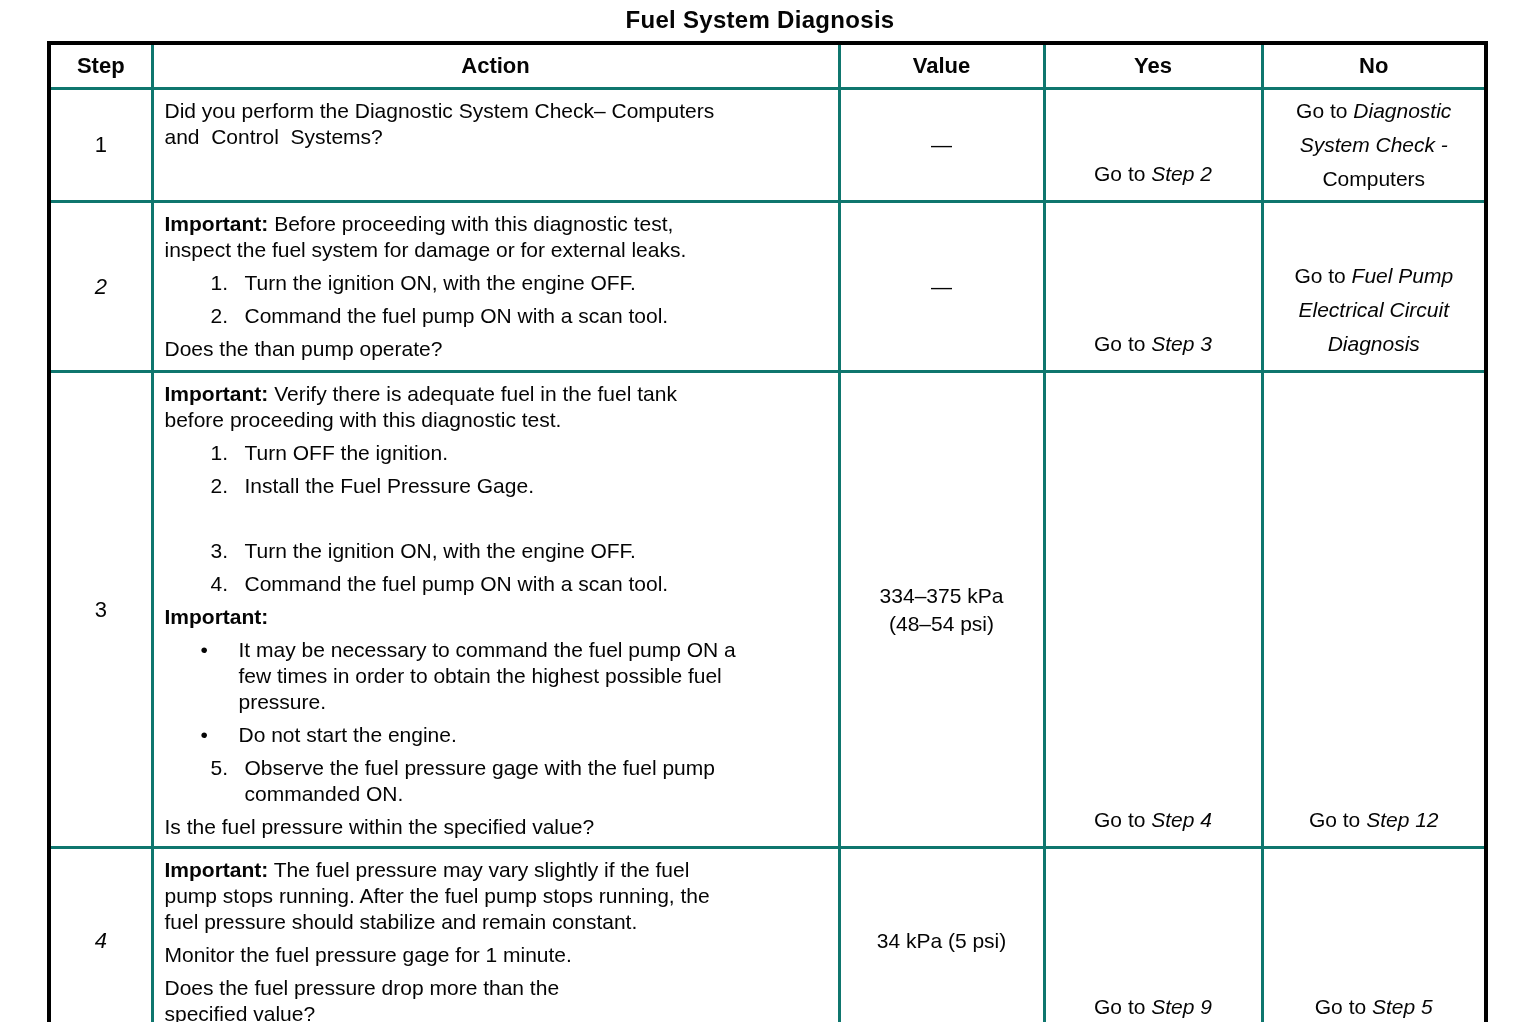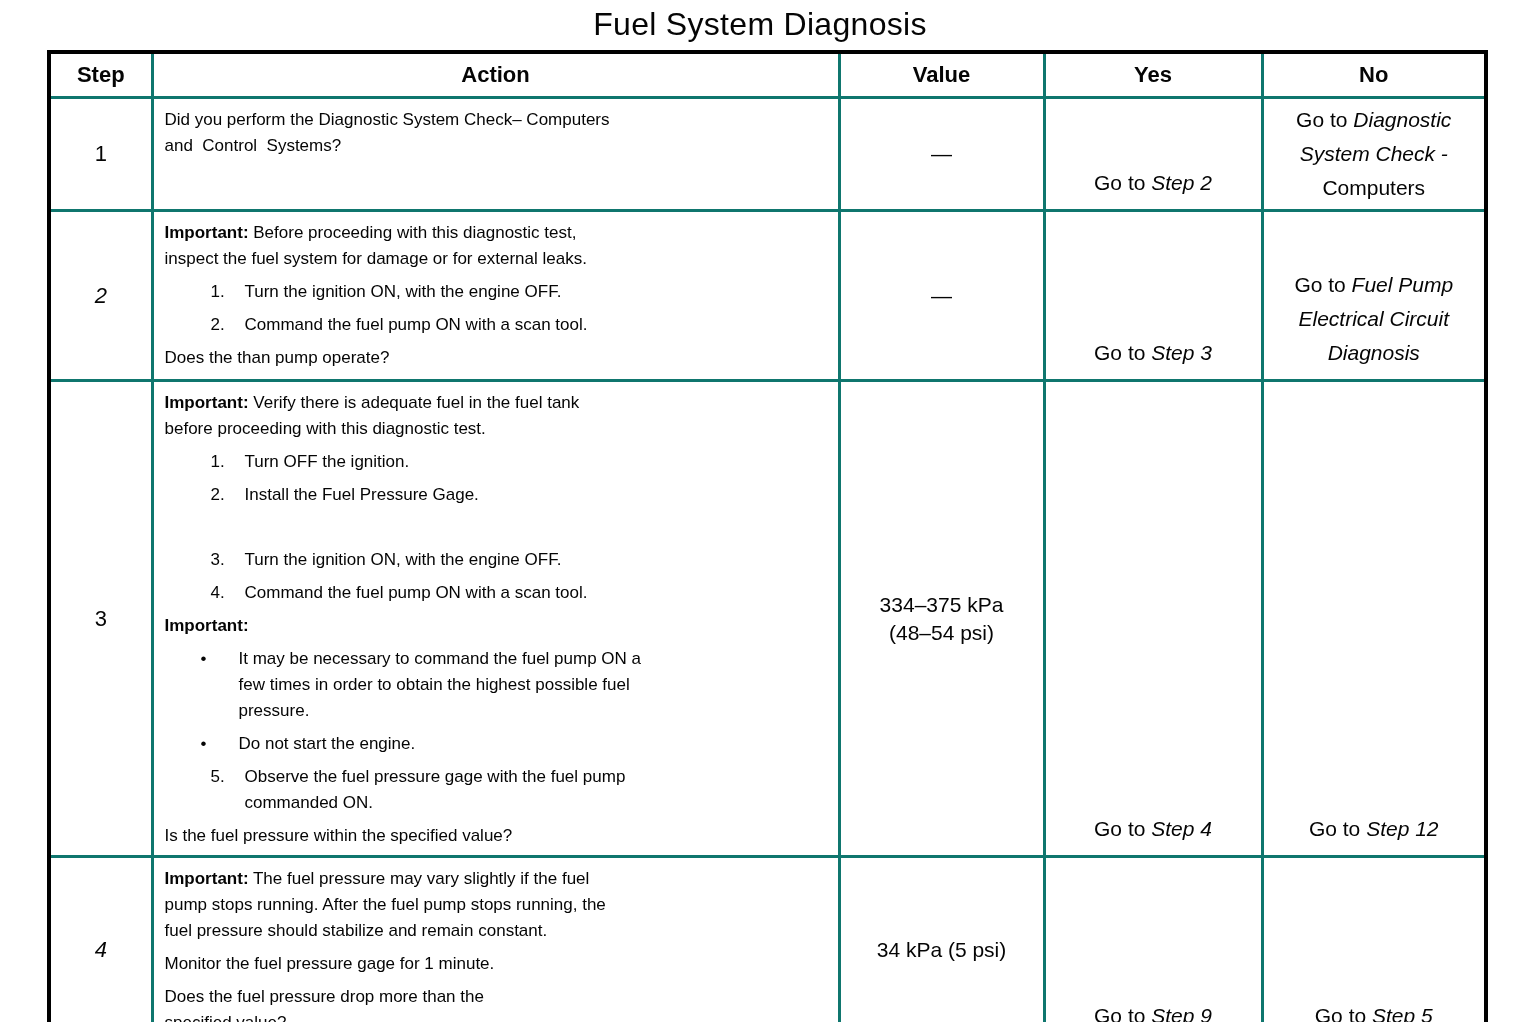--- a/index.html
+++ b/index.html
@@ -5,22 +5,22 @@
   html, body { margin:0; padding:0; }
   body {
     width:1520px; height:1022px;
     background:#ffffff; color:#050505;
     font-family:"Liberation Sans", sans-serif;
     overflow:hidden;
   }
   .page-title {
     margin:6px 0 0 0;
     text-align:center;
-    font-size:32px;
-    font-weight:normal;
+    font-size:24px;
+    font-weight:bold;
     letter-spacing:0.3px;
   }
   table.diag {
     border-collapse:collapse;
     table-layout:fixed;
     margin:7px 0 0 47px;
     width:1437px;
     border:4px solid #000;
   }
   th, td { border:3px solid #0f766e; overflow:hidden; }
@@ -35,21 +35,21 @@
 
   td.step-cell {
     text-align:center; vertical-align:middle;
     font-size:22px;
   }
   td.step-cell .italic { font-style:italic; }
 
   td.action-cell {
     vertical-align:top;
     padding:8px 8px 6px 11px;
-    font-size:17px; line-height:26px;
+    font-size:21px; line-height:26px;
   }
   .para { white-space:pre-wrap; margin-top:7px; }
   .para:first-child { margin-top:0; }
   .para b { font-weight:bold;text-align:right; }
   .li { display:flex; margin-top:7px; }
   .li.item { padding-left:46px; }
   .li.item .marker { flex:none; width:34px; }
   .li.bullet { padding-left:30px; }
   .li.bullet .marker { flex:none; width:38px; padding-left:6px; }
   .li-text { white-space:pre-wrap; }

